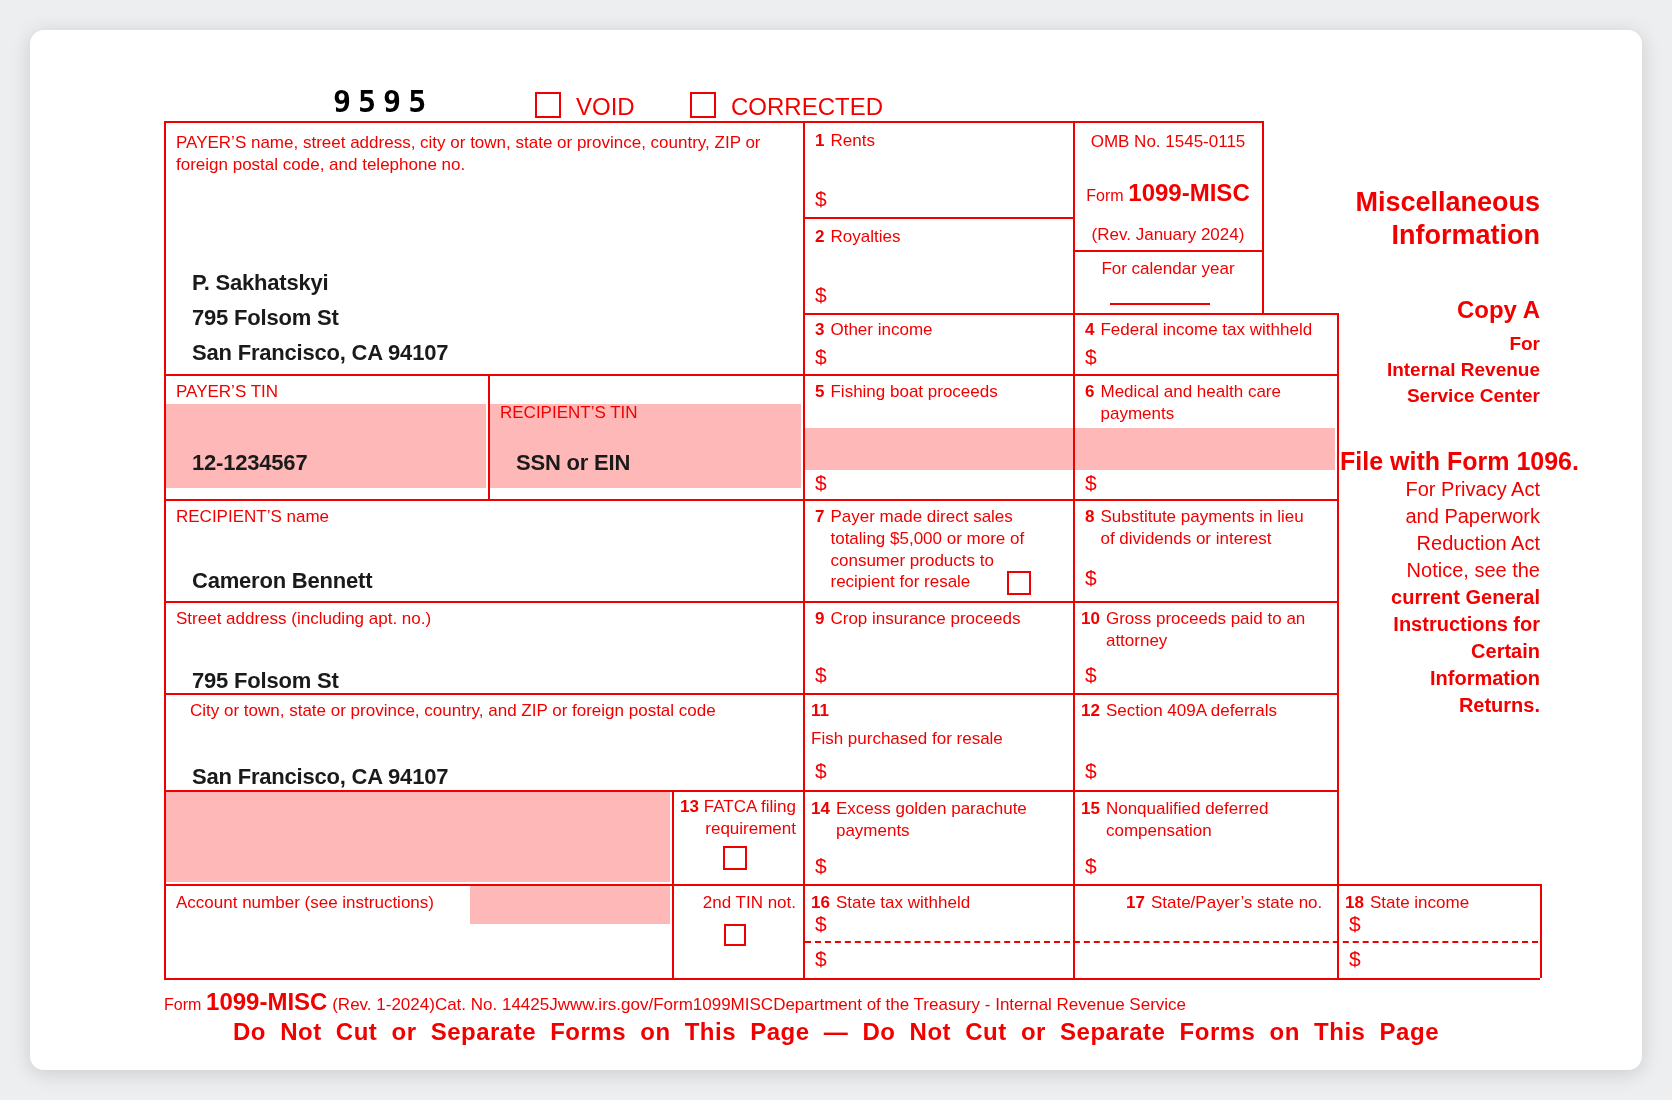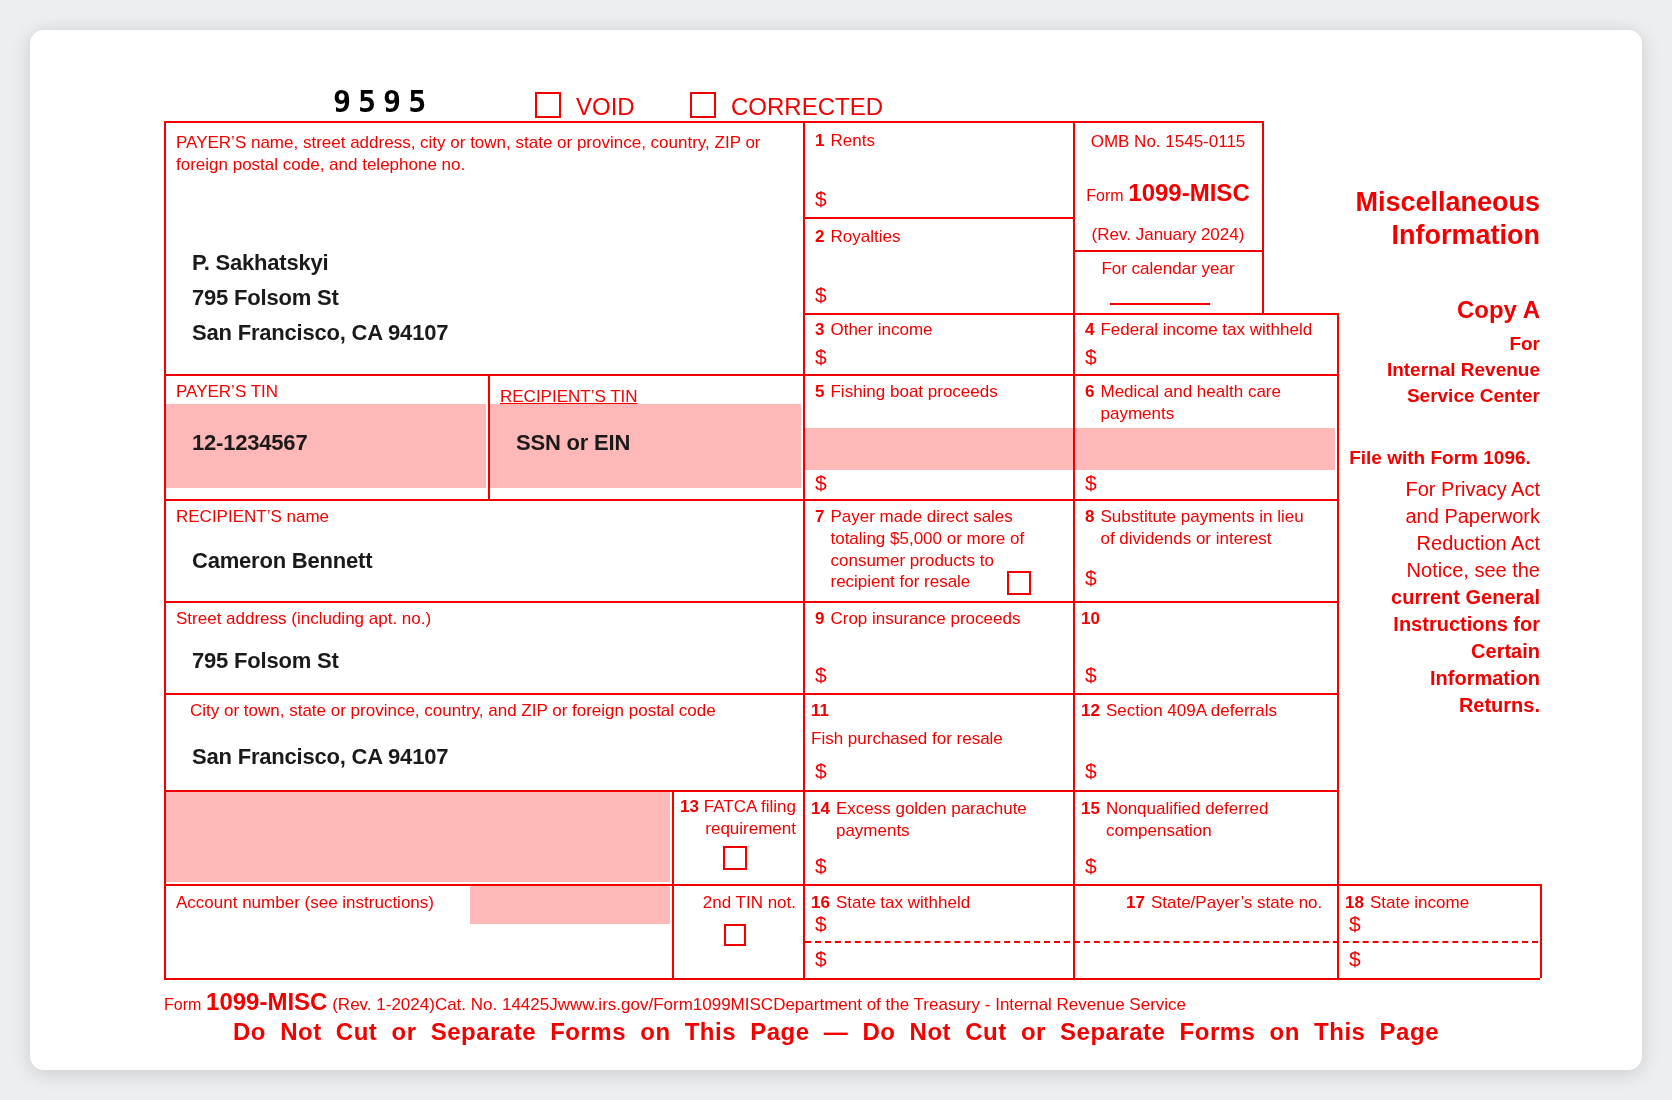--- a/index.html
+++ b/index.html
@@ -18,21 +18,21 @@
   .hline,.vline{position:absolute;background:var(--red);}
   .hline{height:2px}
   .vline{width:2px}
   .dash{position:absolute;border-top:2px dashed var(--red);height:0;background:none;}
   .pink{position:absolute;background:var(--pink);}
   .cb{position:absolute;border:2px solid var(--red);background:#fff;}
   .lbl{position:absolute;color:var(--red);font-size:17px;line-height:1.28;}
   .lbl b{font-weight:700}
   .blabel{display:flex;gap:6px;}
   .blabel .bnum{font-weight:700;flex:0 0 auto;}
-  .val{position:absolute;color:var(--ink);font-weight:700;font-size:22px;letter-spacing:-.2px;white-space:nowrap;}
+  .val{position:absolute;color:var(--ink);font-weight:700;font-size:22px;letter-spacing:-.2px;white-space:nowrap;margin-top:20px;}
   .dollar{position:absolute;color:var(--red);font-size:21px;line-height:1;}
   .ocr{position:absolute;color:#000;font-family:"DejaVu Sans Mono",monospace;font-weight:700;
        font-size:30px;letter-spacing:7px;}
   .toplab{position:absolute;color:var(--red);font-size:24px;}
   .rcol{position:absolute;color:var(--red);text-align:right;}
   .big-title{position:absolute;color:var(--red);font-weight:700;font-size:27px;line-height:1.22;text-align:right;}
   .footer-row{position:absolute;left:164px;top:988px;width:1376px;display:flex;
               justify-content:flex-start;align-items:baseline;color:var(--red);font-size:17px;}
   .donotcut{position:absolute;left:0;top:1018px;width:1672px;text-align:center;color:var(--red);
             font-weight:700;font-size:24px;letter-spacing:.5px;word-spacing:7px;}
@@ -112,21 +112,21 @@
   </div>
   <div class="dollar" style="left:815px;top:346px;">$</div>
   <div class="lbl blabel" style="left:1085px;top:319px;width:250px;position:absolute;">
     <span class="bnum">4</span>
       <span>Federal income tax withheld</span>
   </div>
   <div class="dollar" style="left:1085px;top:346px;">$</div>
 
   <div class="lbl" style="left:176px;top:381px;">PAYER’S TIN</div>
   <div class="val" style="left:192px;top:430px;">12-1234567</div>
-  <div class="lbl" style="left:500px;top:386px;text-decoration:underline;">RECIPIENT’S TIN</div>
+  <div class="lbl" style="left:500px;top:402px;">RECIPIENT’S TIN</div>
   <div class="val" style="left:516px;top:430px;">SSN or EIN</div>
 
   <div class="lbl blabel" style="left:815px;top:381px;width:245px;position:absolute;">
     <span class="bnum">5</span>
       <span>Fishing boat proceeds</span>
   </div>
   <div class="dollar" style="left:815px;top:472px;">$</div>
   <div class="lbl blabel" style="left:1085px;top:381px;width:215px;position:absolute;">
     <span class="bnum">6</span>
       <span>Medical and health care payments</span>
@@ -148,20 +148,21 @@
 
   <div class="lbl" style="left:176px;top:608px;">Street address (including apt. no.)</div>
   <div class="val" style="left:192px;top:648px;">795 Folsom St</div>
   <div class="lbl blabel" style="left:815px;top:608px;width:245px;position:absolute;">
     <span class="bnum">9</span>
       <span>Crop insurance proceeds</span>
   </div>
   <div class="dollar" style="left:815px;top:664px;">$</div>
   <div class="lbl blabel" style="left:1081px;top:608px;width:235px;position:absolute;">
     <span class="bnum">10</span>
+      <span>Gross proceeds paid to an attorney</span>
   </div>
   <div class="dollar" style="left:1085px;top:664px;">$</div>
 
   <div class="lbl" style="left:190px;top:700px;width:620px;">City or town, state or province, country, and ZIP or foreign postal code</div>
   <div class="val" style="left:192px;top:744px;">San Francisco, CA 94107</div>
   <div class="lbl blabel" style="left:811px;top:700px;width:250px;position:absolute;flex-direction:column;">
     <span class="bnum">11</span>
       <span>Fish purchased for resale</span>
   </div>
   <div class="dollar" style="left:815px;top:760px;">$</div>
@@ -203,21 +204,21 @@
     <span class="bnum">18</span>
       <span>State income</span>
   </div>
   <div class="dollar" style="left:1349px;top:913px;">$</div>
   <div class="dollar" style="left:1349px;top:948px;">$</div>
 
   <div class="rcol" style="left:1340px;top:296px;width:200px;font-weight:700;font-size:24px;">Copy A</div>
   <div class="rcol" style="left:1340px;top:331px;width:200px;font-weight:700;font-size:19px;line-height:26px;padding-left:44px;">For</div>
   <div class="rcol" style="left:1340px;top:357px;width:200px;font-weight:700;font-size:19px;line-height:26px;">Internal Revenue</div>
   <div class="rcol" style="left:1340px;top:383px;width:200px;font-weight:700;font-size:19px;line-height:26px;">Service Center</div>
-  <div class="rcol" style="left:1340px;top:447px;width:200px;font-weight:700;font-size:19px;white-space:nowrap;text-align:center;">File with Form 1096.</div>
+  <div class="rcol" style="left:1340px;top:447px;width:200px;font-weight:700;font-size:25px;white-space:nowrap;">File with Form 1096.</div>
   <div class="rcol" style="left:1382px;top:476px;width:158px;font-size:20px;line-height:27px;">
     <span>For Privacy Act and Paperwork Reduction Act Notice, see the </span><b>current General Instructions for Certain Information Returns.</b>
   </div>
 
   <div class="footer-row">
     <span>
       <span class="formword">Form</span>
       <span class="formbig">1099-MISC</span>
       <span>(Rev. 1-2024)</span>
     </span>

